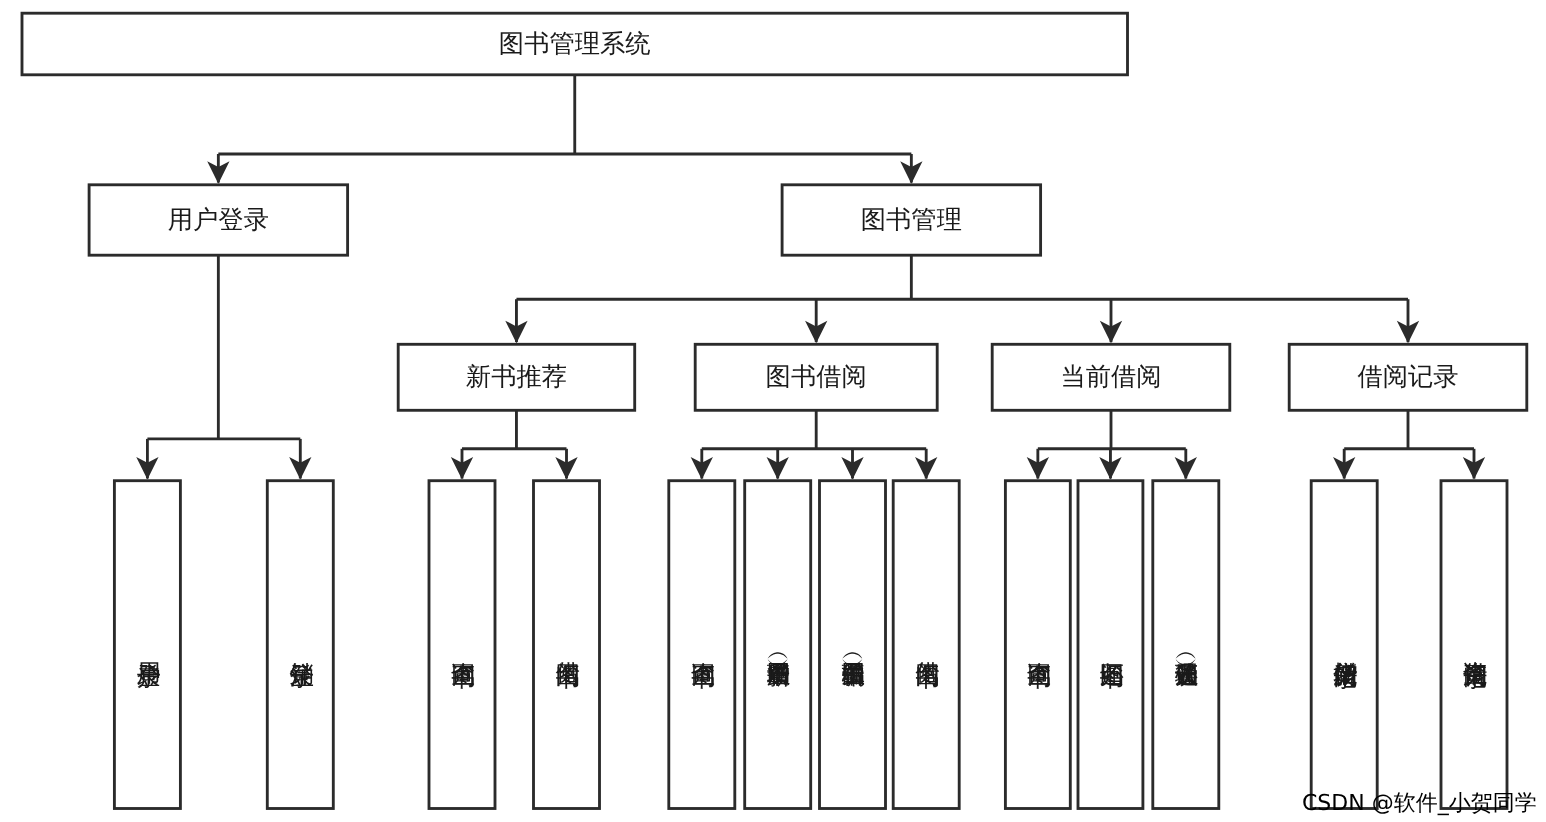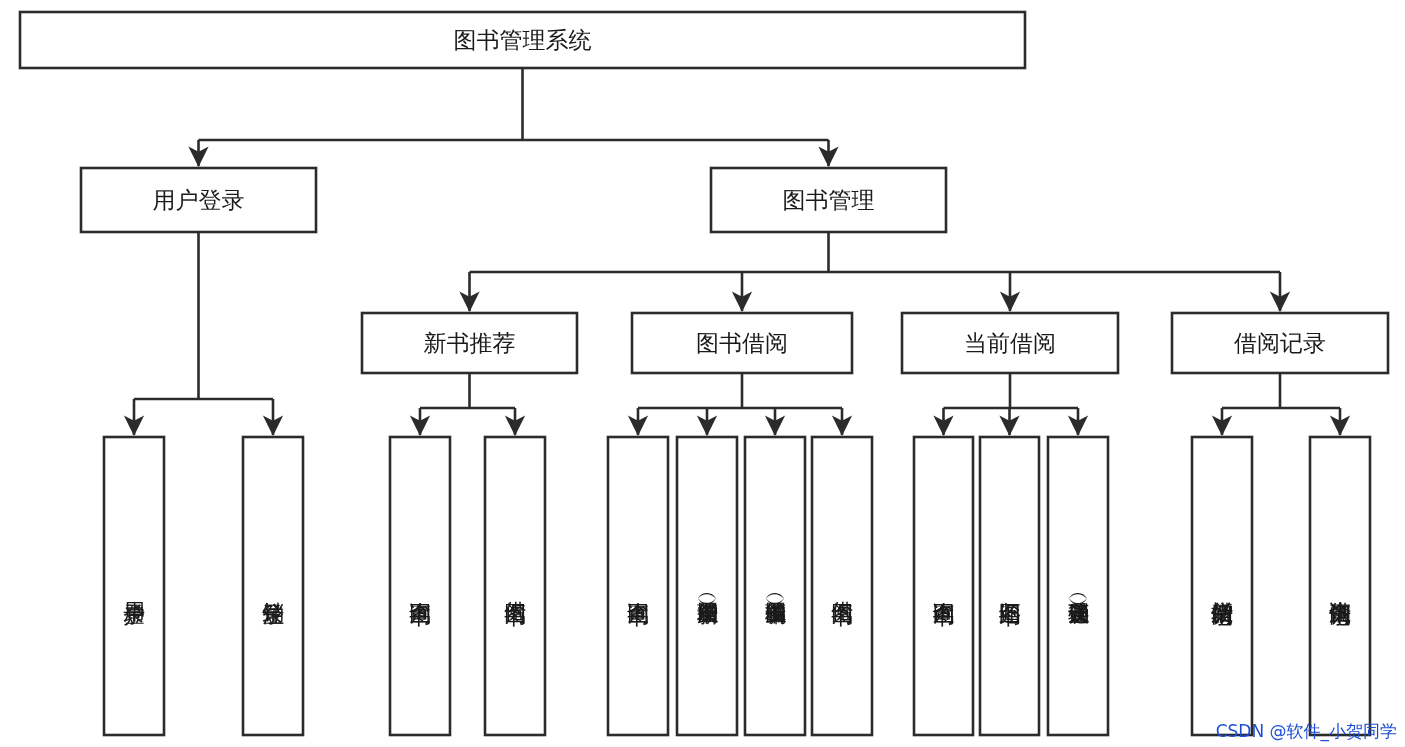--- a/index.html
+++ b/index.html
@@ -62,22 +62,22 @@
     display: flex;
     align-items: center;
     justify-content: center;
     pointer-events: none;
   }
   .watermark {
     position: absolute;
     right: 8px;
     bottom: 4px;
     font-family: "DejaVu Sans", "Liberation Sans", sans-serif;
-    font-size: 17px;
-    color: #1d4ed8;
+    font-size: 20px;
+    color: #000000;
     white-space: nowrap;
     user-select: none;
   }
 </style>
 </head>
 <body>
 
 <div id="diagram-root">
 
   <svg id="tree-svg" viewBox="0 0 1405 747">

